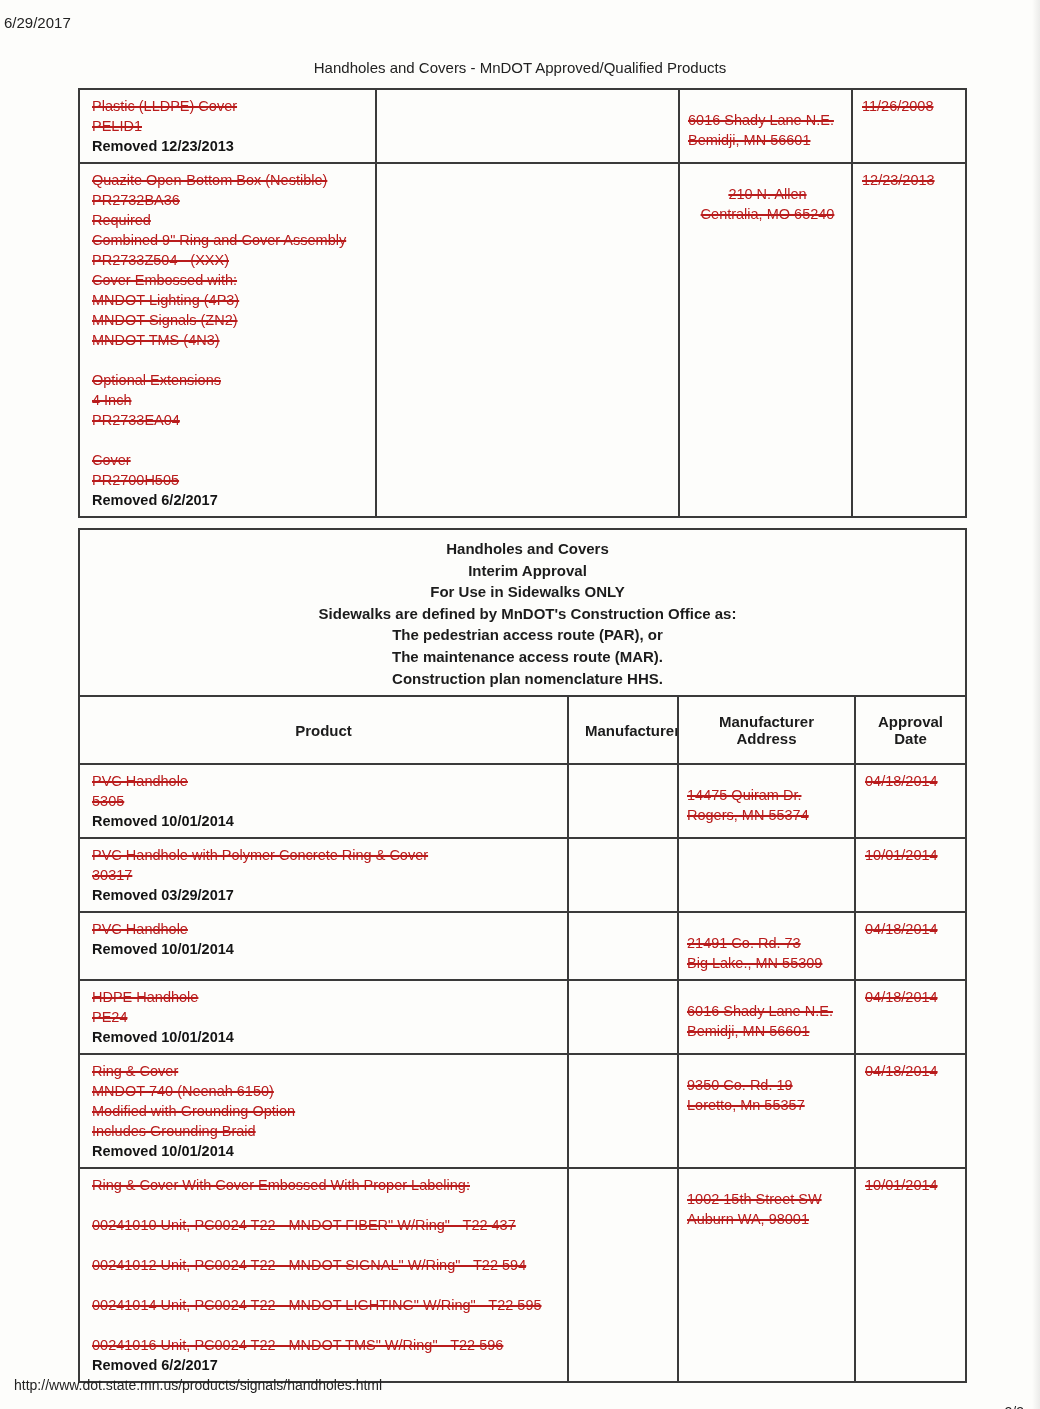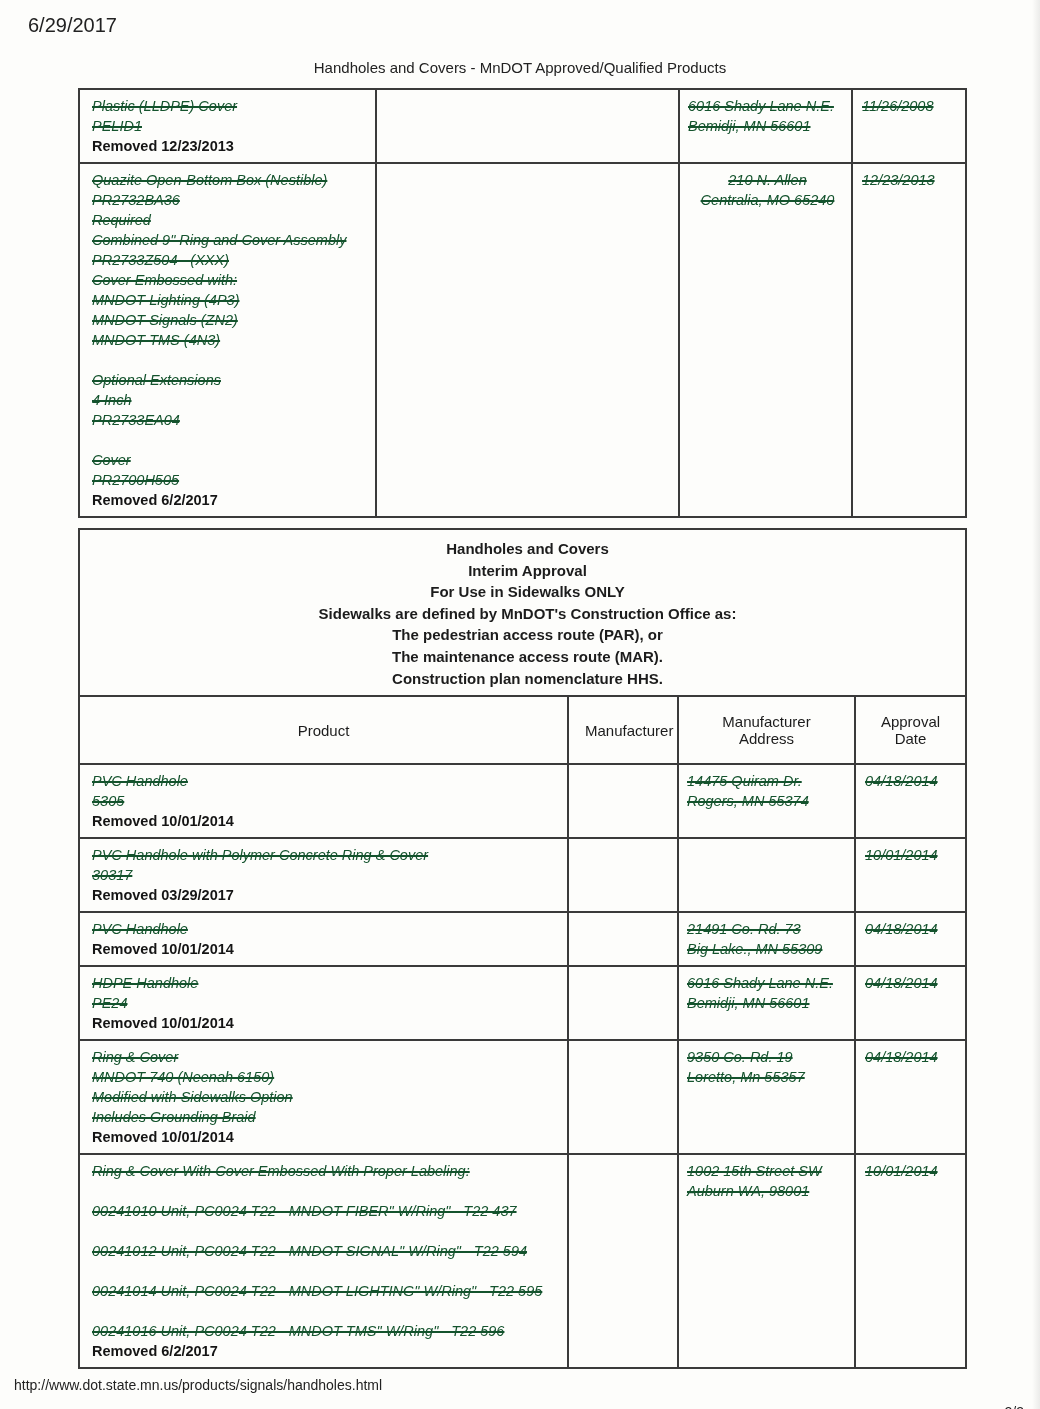--- a/index.html
+++ b/index.html
@@ -4,42 +4,42 @@
 <style>
   html,body{margin:0;padding:0;background:#ffffff;}
   .page{
     position:relative;width:1040px;height:1409px;background:#fdfdfb;overflow:hidden;
     font-family:"Liberation Sans",sans-serif;color:#2e2e2e;
   }
   .page::after{
     content:"";position:absolute;right:0;top:0;width:8px;height:100%;
     background:linear-gradient(to right,rgba(0,0,0,0),rgba(0,0,0,0.07));pointer-events:none;
   }
-  .page-header-date{position:absolute;left:28px;top:14px;font-size:20px;color:#222;}
+  .page-header-date{position:absolute;left:4px;top:14px;font-size:15px;color:#222;}
   .page-header-title{position:absolute;left:0;top:15px;width:100%;text-align:center;font-size:15px;color:#222;margin-top:44px;}
 
   table{border-collapse:collapse;table-layout:fixed;}
   td,th{border:2px solid #3a3a3a;vertical-align:top;overflow:hidden;}
 
   .t1{position:absolute;left:78px;top:88px;width:887px;}
   .t2{position:absolute;left:78px;top:528px;width:887px;}
 
   .line{min-height:20px;line-height:20px;font-size:14.5px;white-space:nowrap;}
-  .s{text-decoration:line-through;text-decoration-thickness:1.5px;color:#14532d;font-style:italic;}
+  .s{text-decoration:line-through;text-decoration-thickness:1.5px;color:#b91c1c;}
   .b{font-weight:700;color:#151515;}
 
   .prod{padding:6px 8px 6px 12px;}
   .manu{padding:6px;}
-  .addr{padding:6px 4px 6px 8px;}
+  .addr{padding:20px 4px 6px 8px;}
   .addr.center{text-align:center;}
   .date{padding:6px 4px 6px 9px;}
 
   .title-cell{padding:8px 0 6px 10px;text-align:center;}
   .title-line{font-weight:700;font-size:15px;line-height:21.6px;color:#1c1c1c;}
-  .t2 th{font-weight:400;font-size:15px;height:30px;text-align:center;vertical-align:middle;padding:16px;color:#1c1c1c;}
+  .t2 th{font-weight:700;font-size:15px;height:30px;text-align:center;vertical-align:middle;padding:16px;color:#1c1c1c;}
 
   .page-footer-url{position:absolute;left:14px;top:1377px;font-size:14px;color:#222;}
   .page-footer-page{position:absolute;right:16px;top:1377px;font-size:14px;color:#222;margin-top:27px;}
 </style>
 </head>
 <body>
 
 <div class="page">
 
   <span class="page-header-title">Handholes and Covers - MnDOT Approved/Qualified Products</span>
@@ -180,21 +180,21 @@
             <div class="line s">Bemidji, MN 56601</div>
           </td>
           <td class="date">
             <div class="line s">04/18/2014</div>
           </td>
         </tr>
         <tr>
           <td class="prod">
             <div class="line s">Ring &amp; Cover</div>
             <div class="line s">MNDOT 740 (Neenah 6150)</div>
-            <div class="line s">Modified with Sidewalks Option</div>
+            <div class="line s">Modified with Grounding Option</div>
             <div class="line s">Includes Grounding Braid</div>
             <div class="line b">Removed 10/01/2014</div>
           </td>
           <td class="manu"></td>
           <td class="addr">
             <div class="line s">9350 Co. Rd. 19</div>
             <div class="line s">Loretto, Mn 55357</div>
           </td>
           <td class="date">
             <div class="line s">04/18/2014</div>

